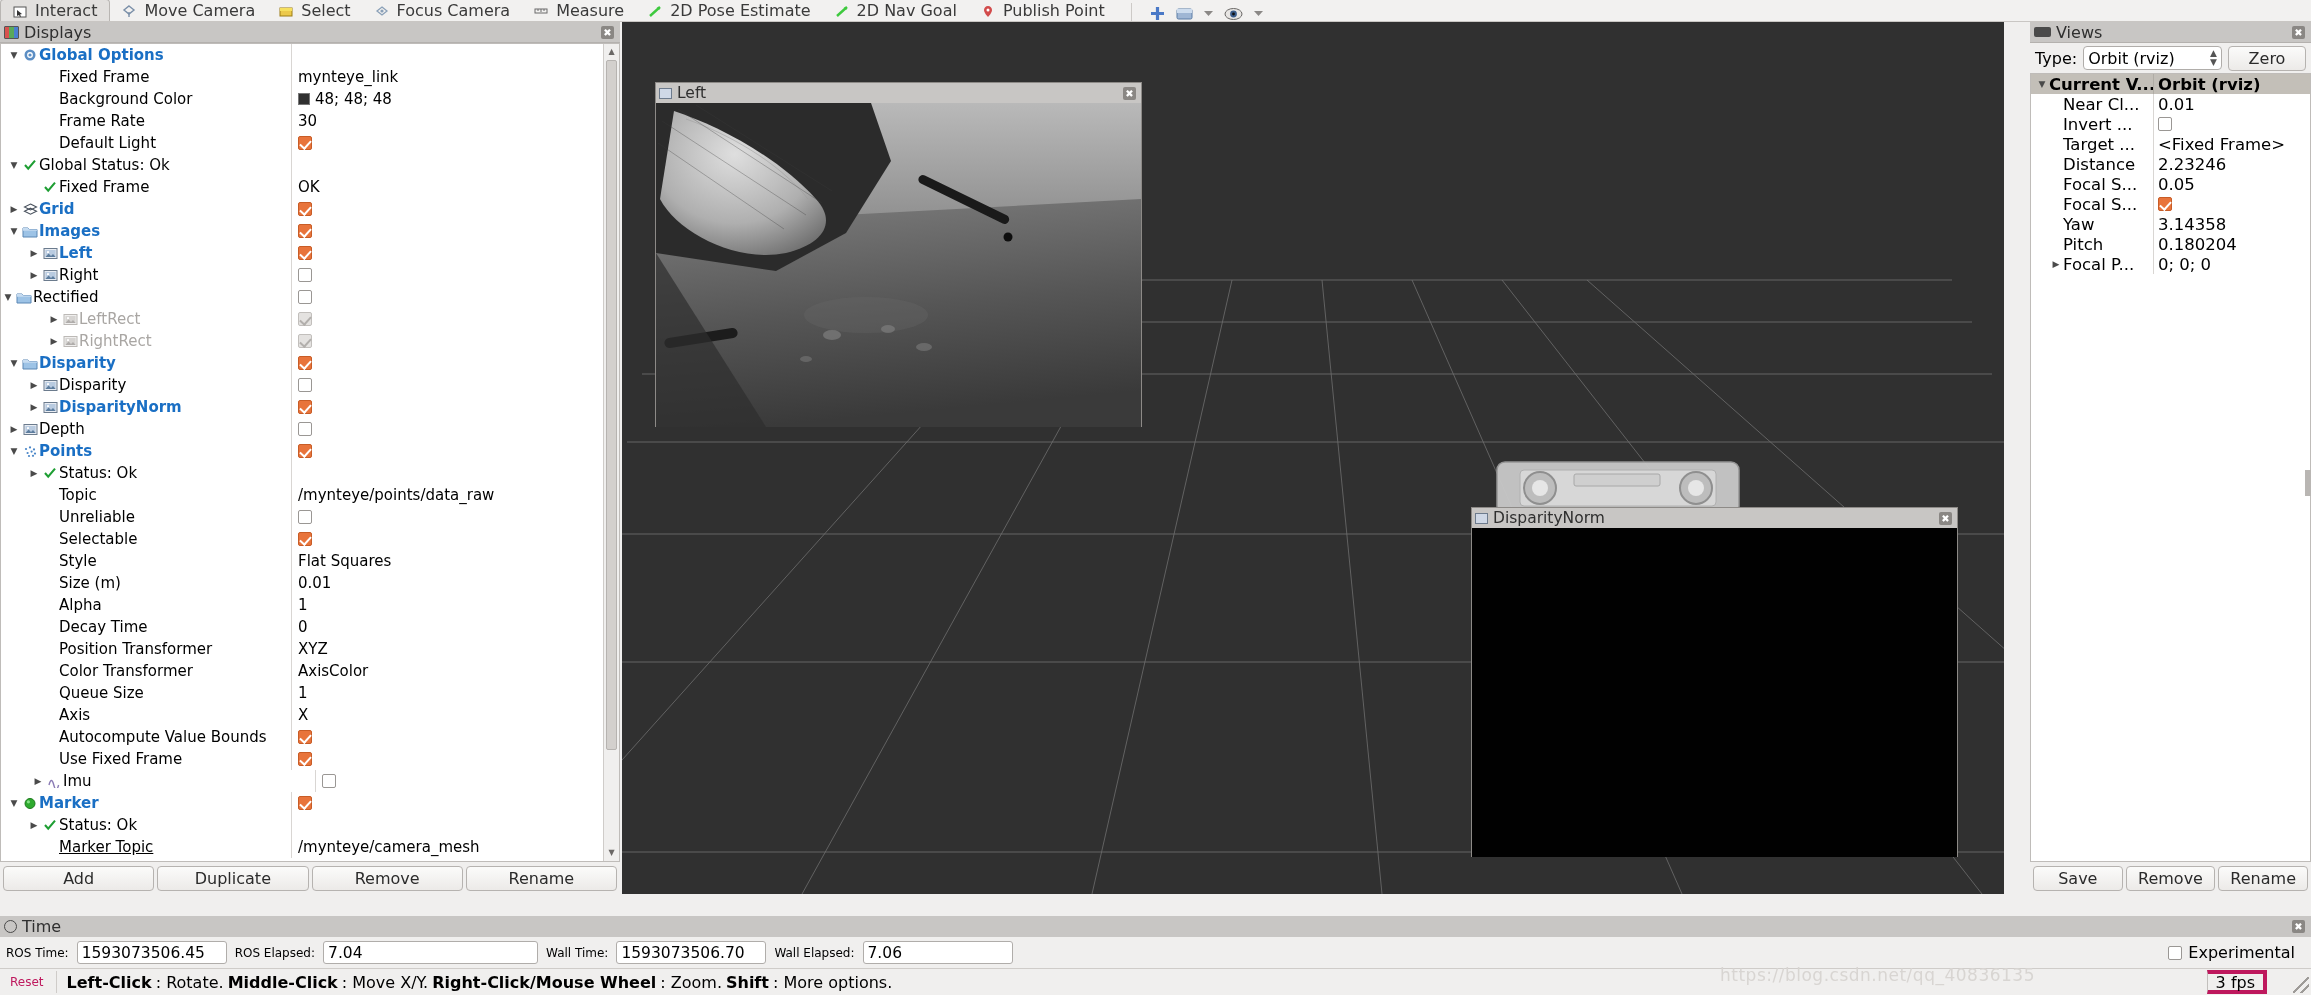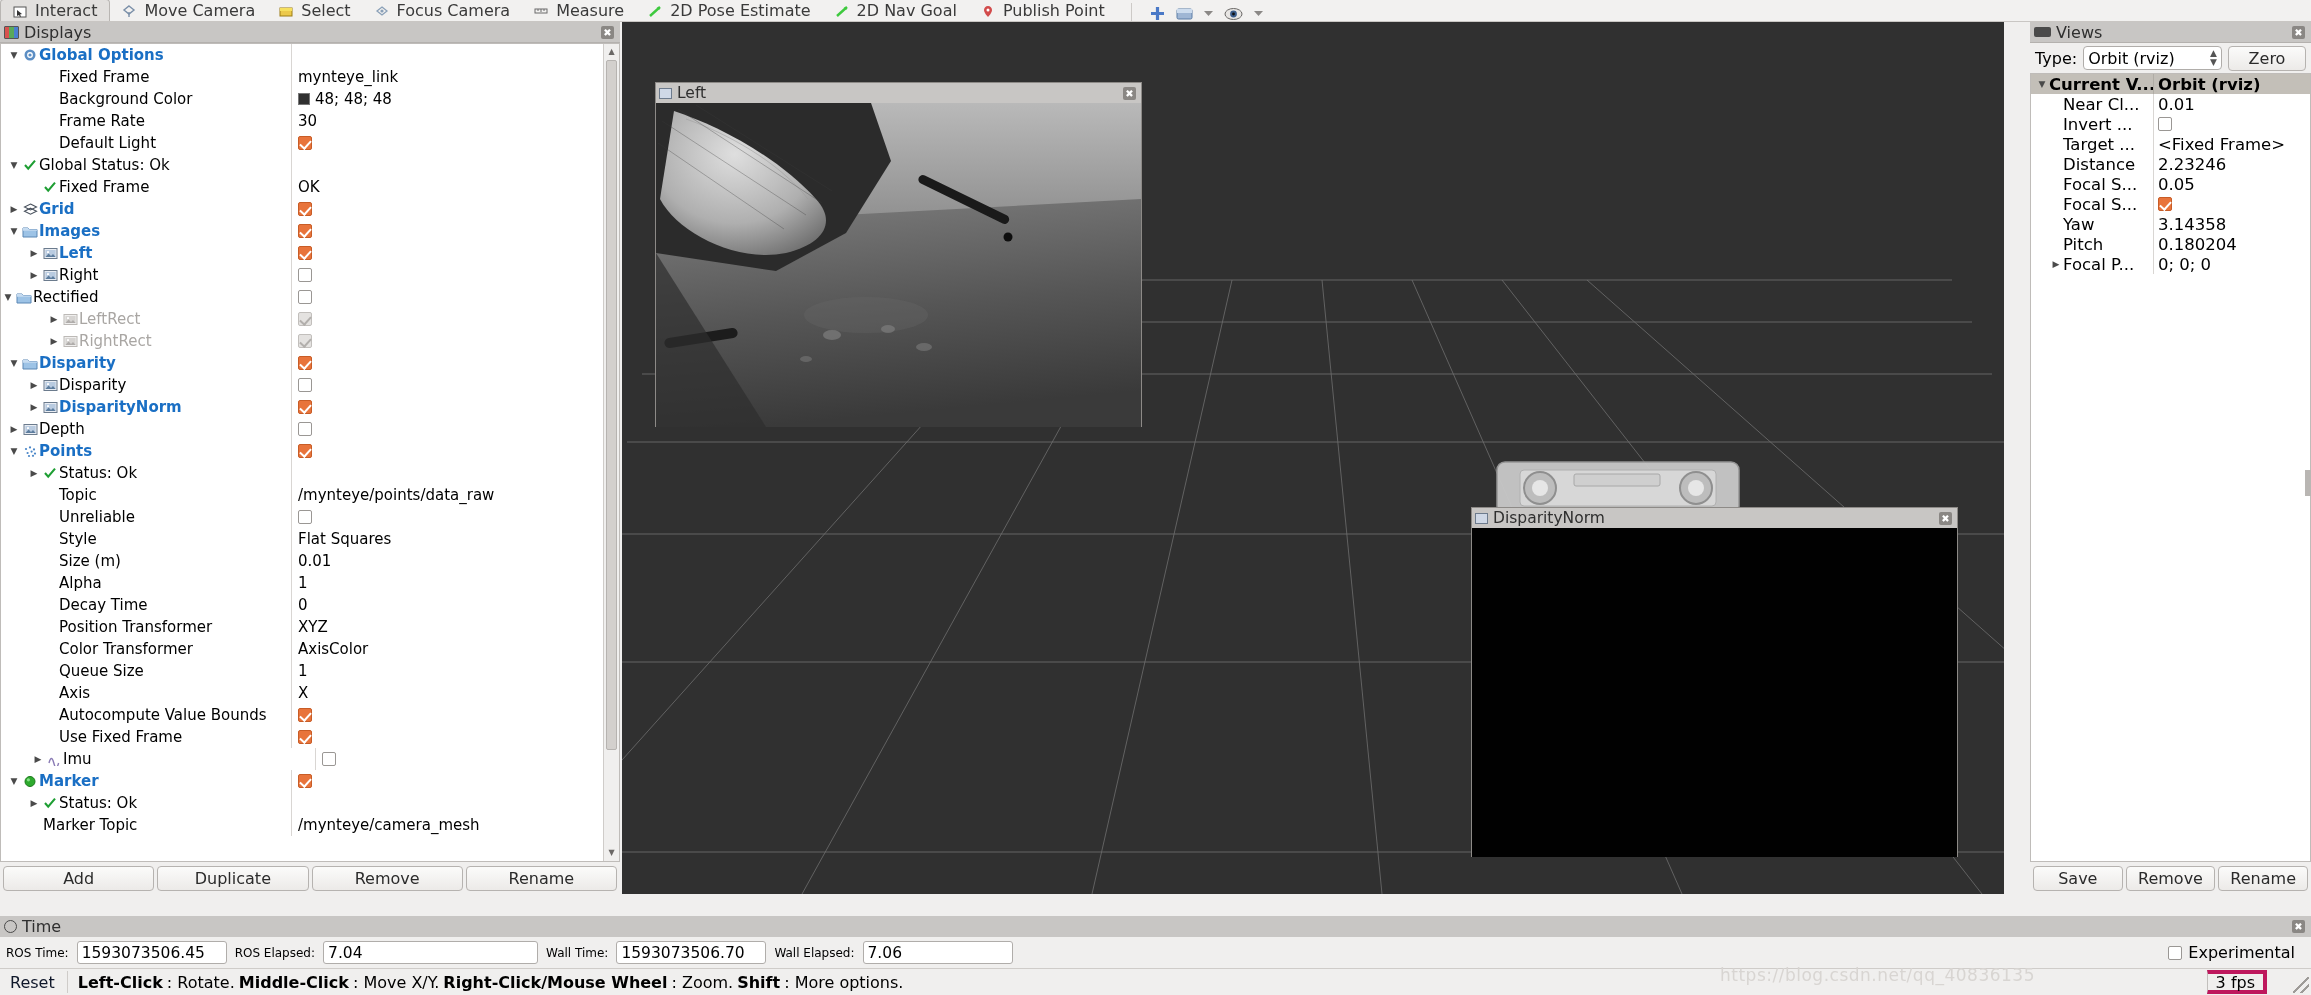--- a/index.html
+++ b/index.html
@@ -175,22 +175,22 @@
   .chk-exp { margin-left: auto; display: flex; align-items: center; gap: 6px; font-size: 16px; padding-right: 10px;}
   .chk-box { width: 14px; height: 14px; border: 1px solid #9a9794; background: #fff; border-radius: 2px; }
 
   
   #statusbar {
     position: absolute; left: 0; top: 968px; width: 2311px; height: 27px;
     background: #f0efee; border-top: 1px solid #cfccc9;
     display: flex; align-items: center; padding: 0 4px; gap: 6px; font-size: 16px;
   }
   .reset-btn {
-    height: 22px; padding: 0 6px; font-size: 16px;
-    display: flex; align-items: center; color: #0f172a;
+    height: 22px; padding: 0 6px; font-size: 12px;
+    display: flex; align-items: center; color: #be185d;
   }
   .hint { display: flex; align-items: center; gap: 4px; border-left: 1px solid #cfccc9; padding-left: 10px; height: 22px; text-align: right;}
   .hint b { font-weight: bold; }
   .fps-box {
     margin-left: auto; margin-right: 40px;
     border: 4px solid #be185d; border-left: 1px solid #c2bfbc;
     height: 24px; display: flex; align-items: center; padding: 0 8px; font-size: 16px;
   }
   .watermark {
     position: absolute; left: 1720px; top: 965px;
@@ -623,20 +623,30 @@
               <span class="txt">Unreliable</span>
             </div>
             <div class="val-cell">
               <span class="ck"></span>
             </div>
           </div>
           <div class="row">
             <div class="lbl-cell" style="padding-left: 26px;">
               <span class="arrow"></span>
               <span class="ic"></span>
+              <span class="txt">Selectable</span>
+            </div>
+            <div class="val-cell">
+              <span class="ck on"></span>
+            </div>
+          </div>
+          <div class="row">
+            <div class="lbl-cell" style="padding-left: 26px;">
+              <span class="arrow"></span>
+              <span class="ic"></span>
               <span class="txt">Style</span>
             </div>
             <div class="val-cell">
               <span>Flat Squares</span>
             </div>
           </div>
           <div class="row">
             <div class="lbl-cell" style="padding-left: 26px;">
               <span class="arrow"></span>
               <span class="ic"></span>
@@ -761,21 +771,21 @@
               <span class="ic">
                 <svg width="14" height="14">
                   <path d="M2 7l3.2 3.6L12 2.6" stroke="#1e9e33" stroke-width="2.1" fill="none"></path>
                 </svg>
               </span>
               <span class="txt">Status: Ok</span>
             </div>
             <div class="val-cell"></div>
           </div>
           <div class="row">
-            <div class="lbl-cell" style="padding-left: 10px;">
+            <div class="lbl-cell" style="padding-left: 26px; text-decoration: underline;">
               <span class="arrow"></span>
               <span class="ic"></span>
               <span class="txt">Marker Topic</span>
             </div>
             <div class="val-cell">
               <span>/mynteye/camera_mesh</span>
             </div>
           </div>
         </div>
       <div class="vscroll">

